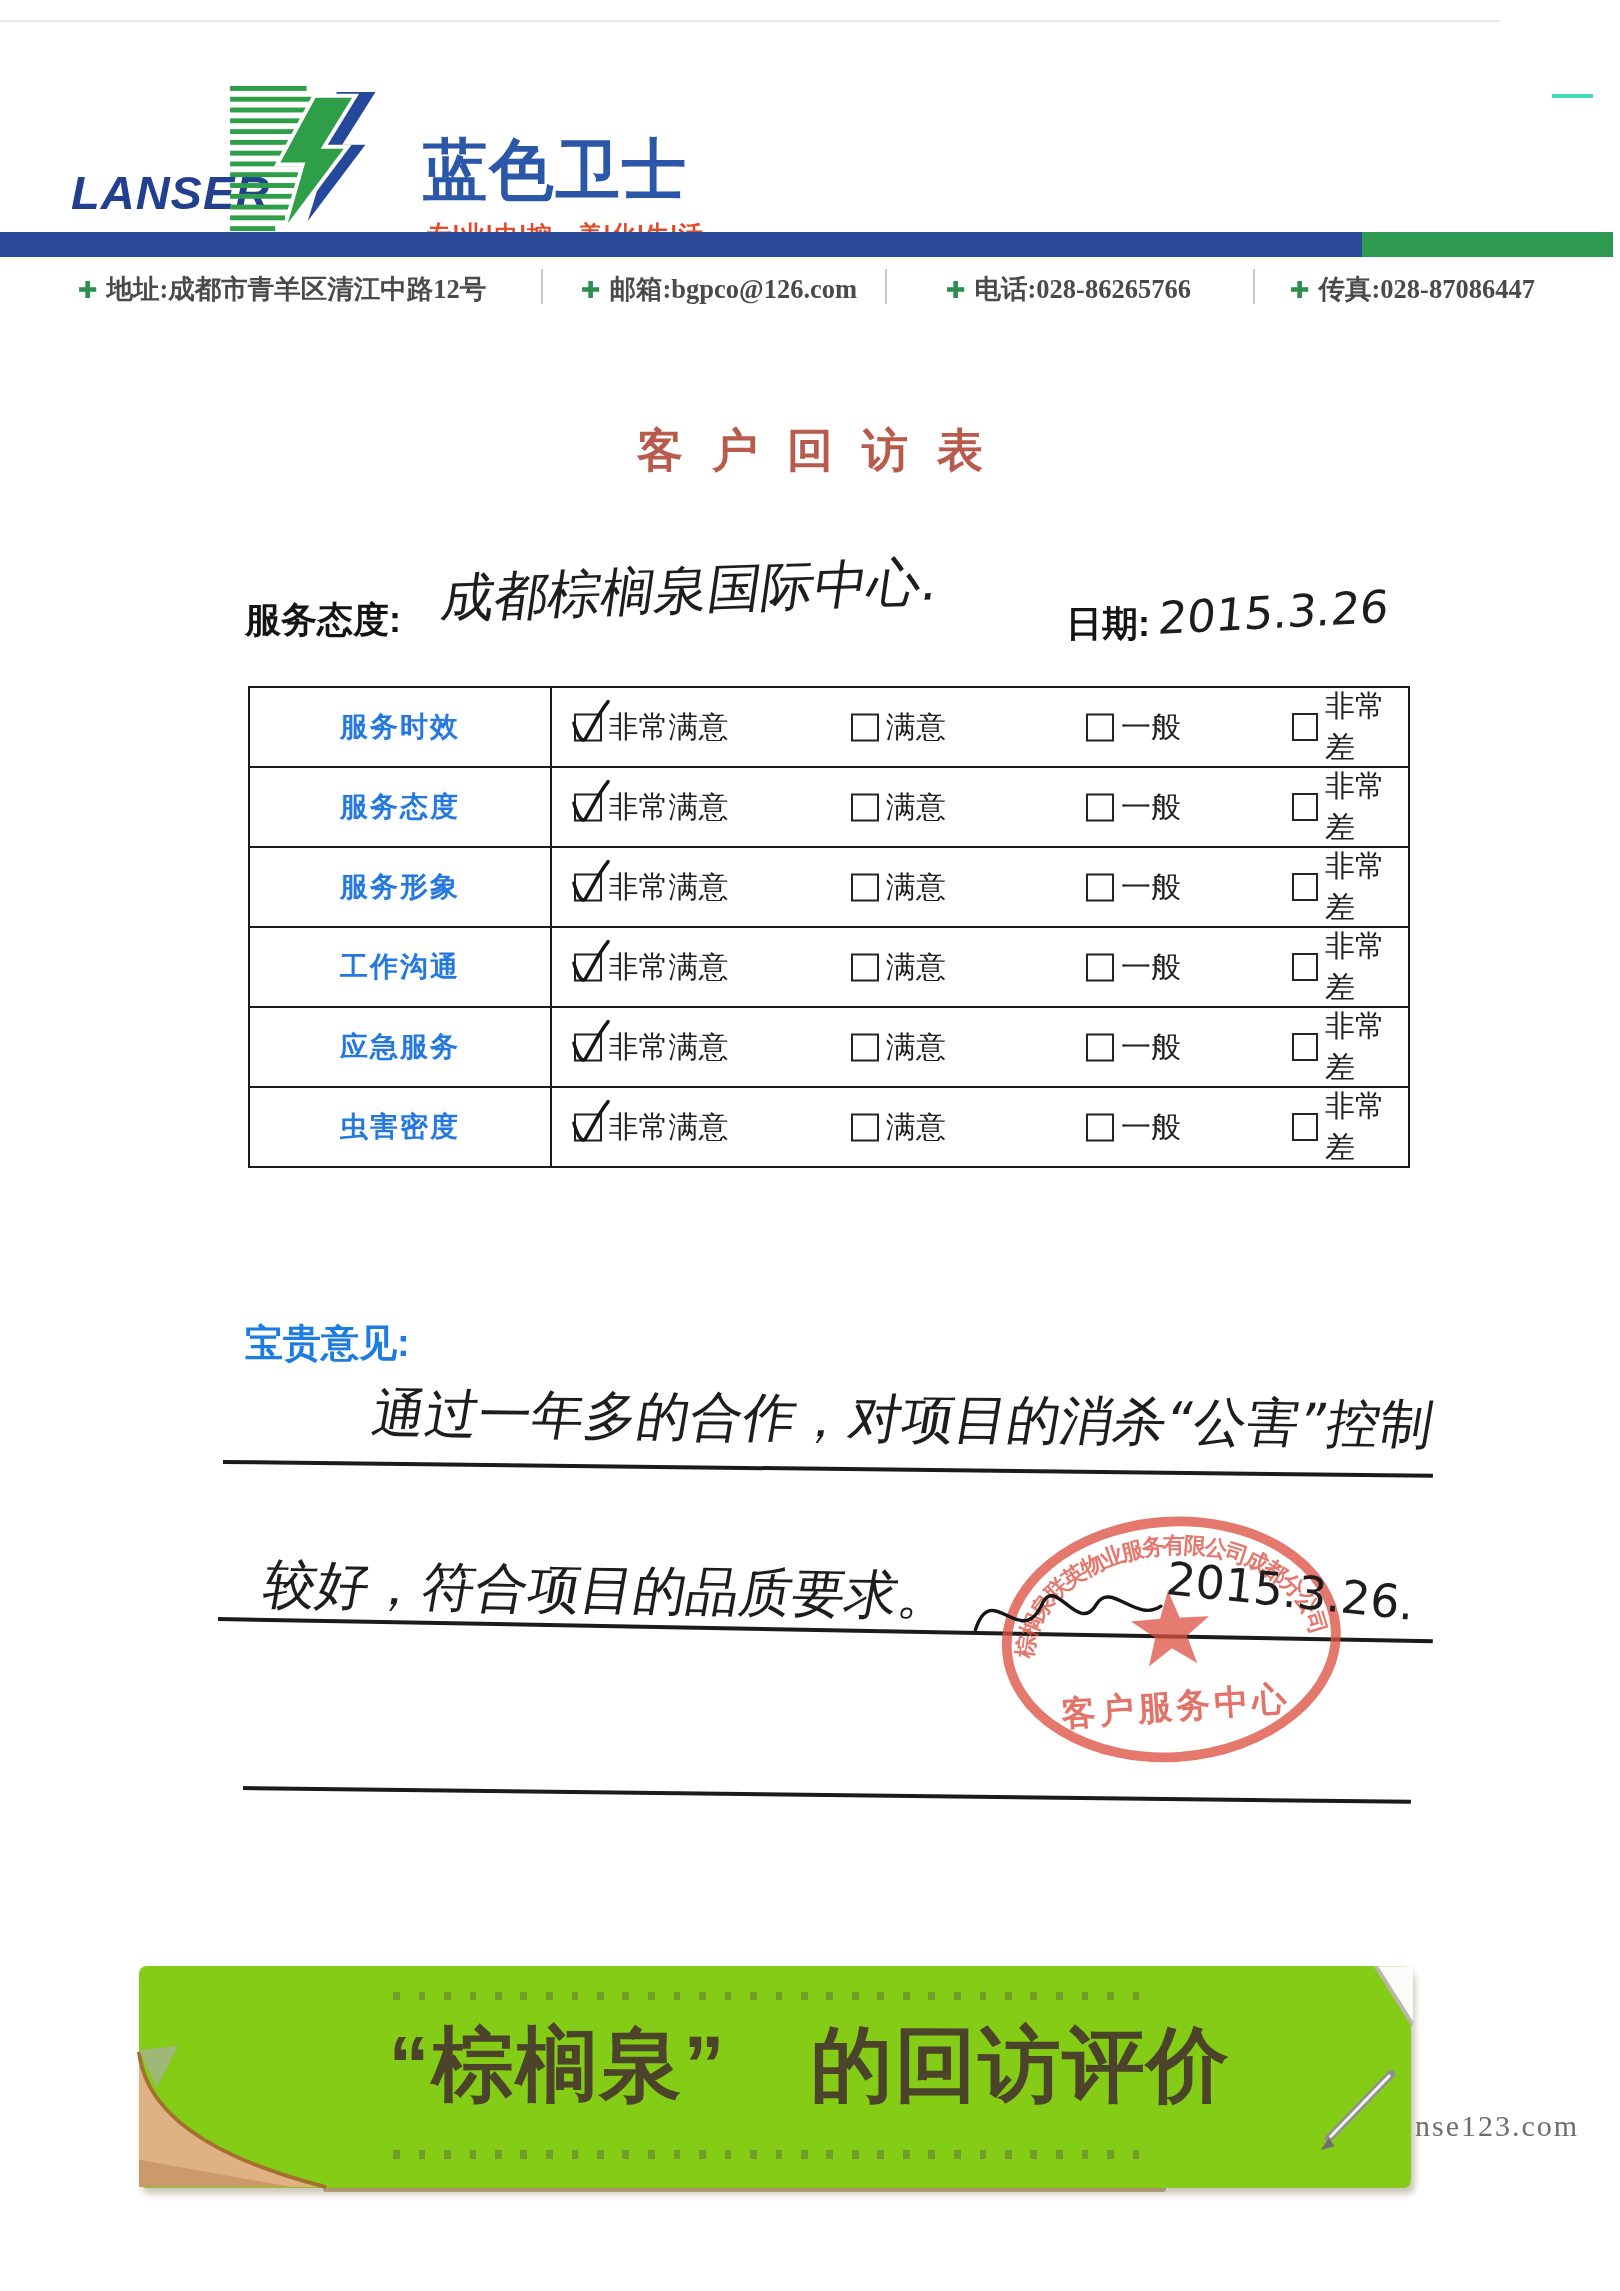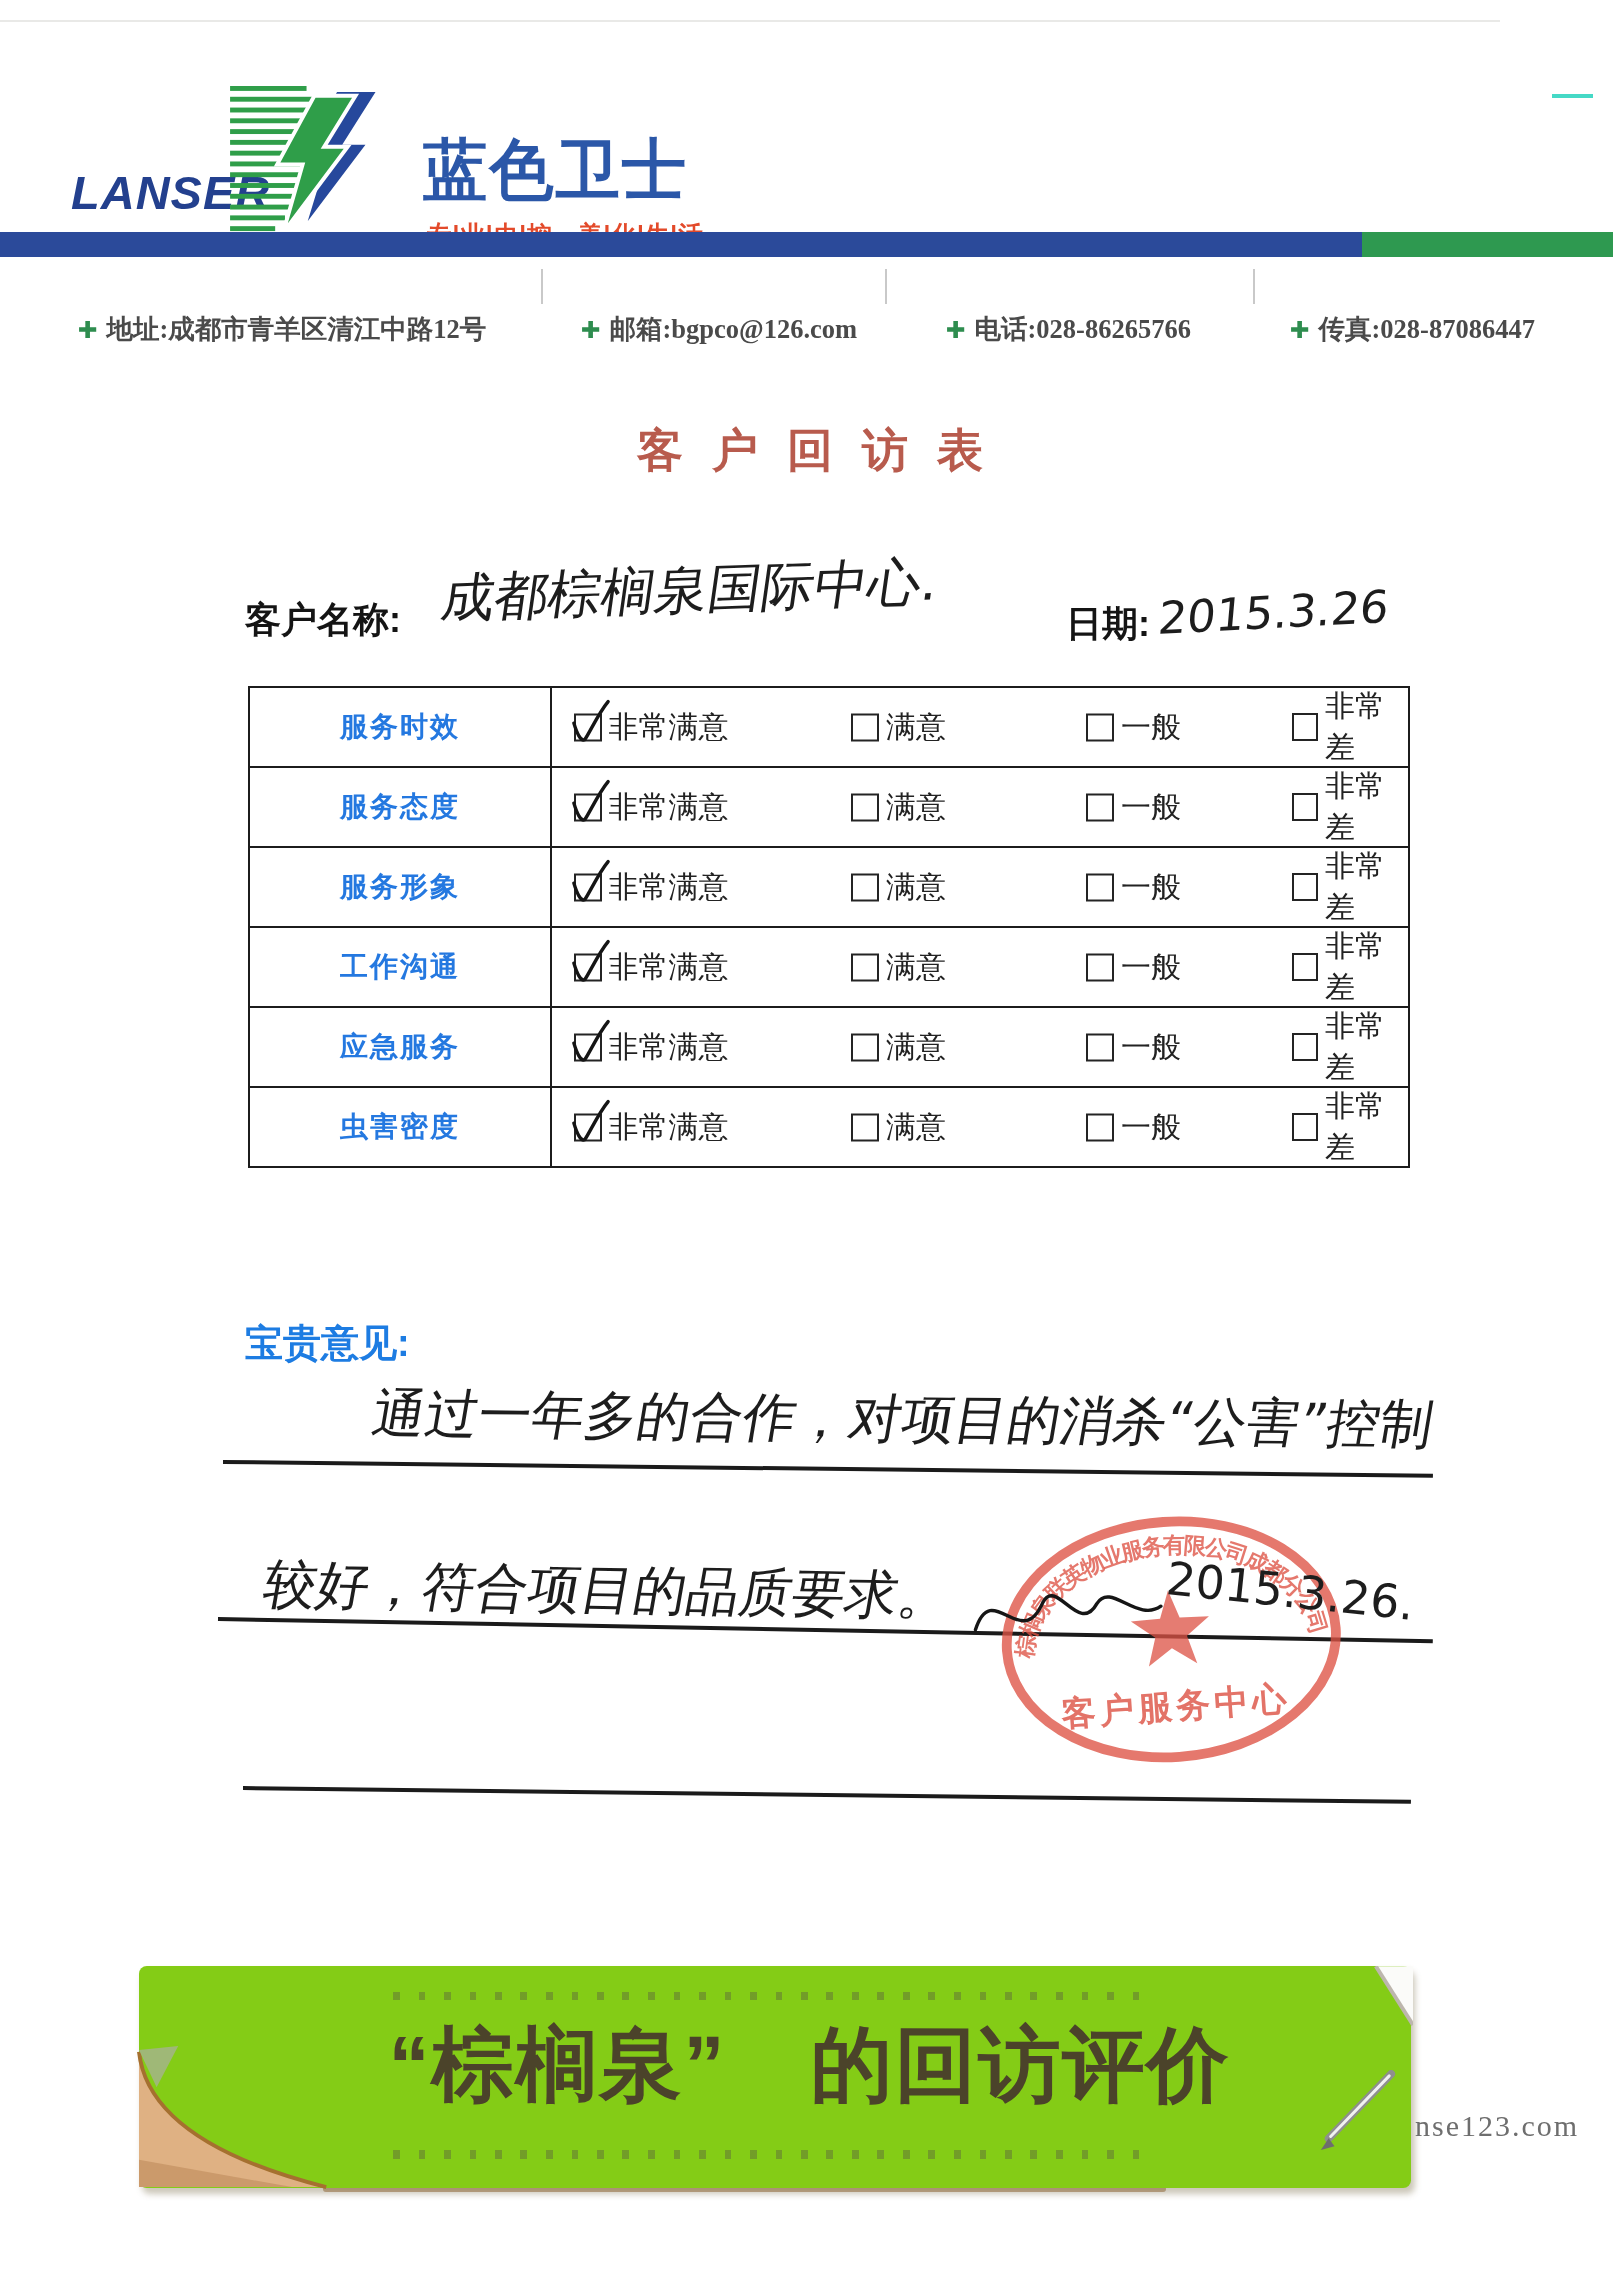--- a/index.html
+++ b/index.html
@@ -16,21 +16,21 @@
   .bolt-logo{position:absolute;left:230px;top:86px;}
   .brand-cn{position:absolute;left:423px;top:125px;font-size:67px;font-weight:bold;color:#2b57a8;
             letter-spacing:2px;transform:scaleX(.96);transform-origin:left;}
   .brand-tagline{position:absolute;left:427px;top:218px;font-size:24.5px;font-weight:bold;color:#e34a2a;
             letter-spacing:1px;}
   .brand-bar{position:absolute;left:0;top:232px;width:1613px;height:24.5px;
             background:linear-gradient(90deg,#2b4a9a 0,#2b4a9a 1362px,#2e9950 1362px,#2e9950 100%);}
 
   
   .contact{position:absolute;left:0;top:267px;width:1620px;height:47px;font-family:"Liberation Serif",serif;}
-  .c-item{position:absolute;top:3.9px;font-size:26.5px;font-weight:bold;color:#4a4a4a;white-space:nowrap;margin-top:40px;}
+  .c-item{position:absolute;top:3.9px;font-size:26.5px;font-weight:bold;color:#4a4a4a;white-space:nowrap;}
   .c-plus{color:#2e8d4f;font-size:23.5px;margin-right:8.8px;font-family:"DejaVu Sans",sans-serif;}
   .c-div{position:absolute;top:2px;width:2px;height:35px;background:#c9c9c9;}
 
   
   .doc-title{position:absolute;left:0;right:0;top:420px;text-align:center;font-size:46px;font-weight:bold;
             color:#b85b4d;letter-spacing:29px;text-indent:29px;}
 
   
   .lbl-print{position:absolute;font-size:36px;font-weight:bold;color:#141414;white-space:nowrap;}
   .hand{font-family:"DejaVu Sans",sans-serif;color:#1d1d1d;white-space:nowrap;}
@@ -133,21 +133,21 @@
       <span class="c-plus">✚</span><span>电话:028-86265766</span>
     </div>
     <div class="c-div" style="left:1253px"></div>
     <div class="c-item" style="left:1290px">
       <span class="c-plus">✚</span><span>传真:028-87086447</span>
     </div>
   </div>
 
   <div class="doc-title">客户回访表</div>
 
-  <div class="lbl-print" style="left:245px;top:596px">客户名称:</div>
+  <div class="lbl-print" style="left:245px;top:596px">服务态度:</div>
   <div class="hand hand-name">成都棕榈泉国际中心.</div>
   <div class="lbl-print" style="left:1066px;top:600px">日期:</div>
   <div class="hand hand-date">2015.3.26</div>
 
   <div class="survey">
     <div class="s-row">
       <div class="s-label">服务时效</div>
       <div class="s-opts">
         <span class="opt opt-1 checked">
             <span class="box">

